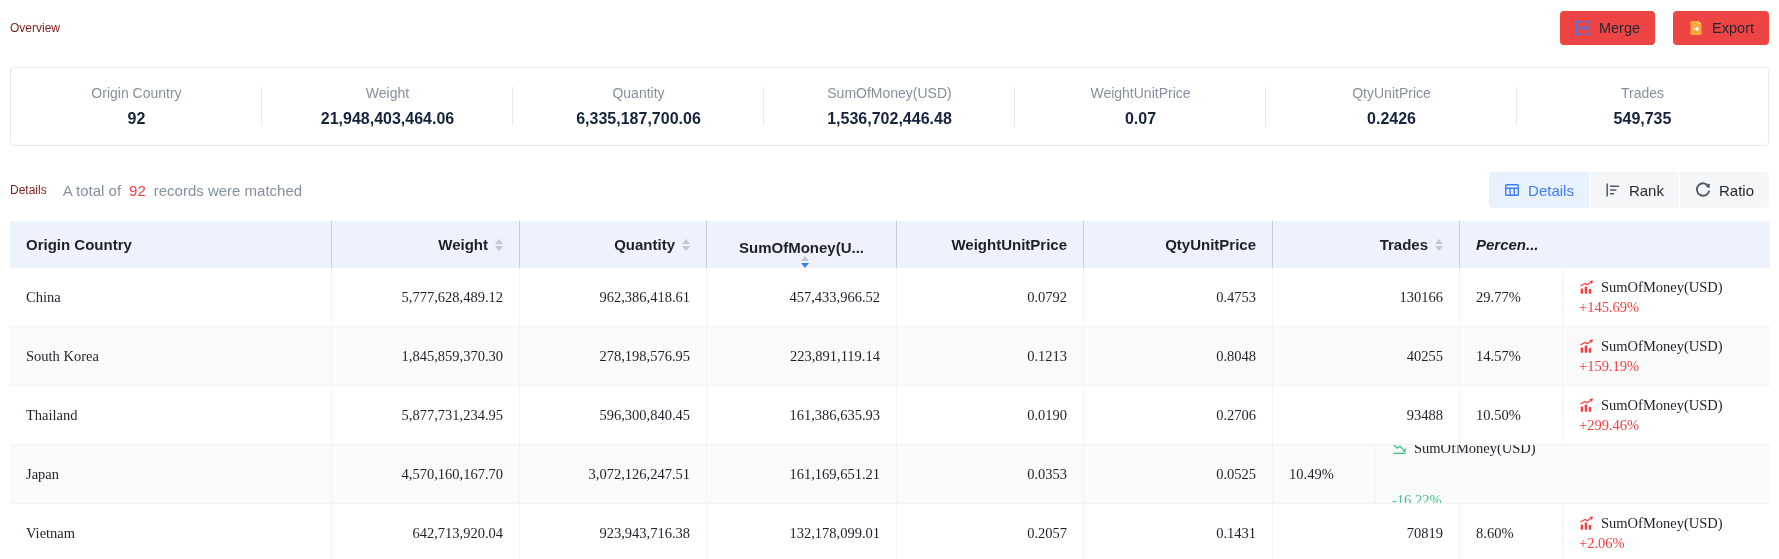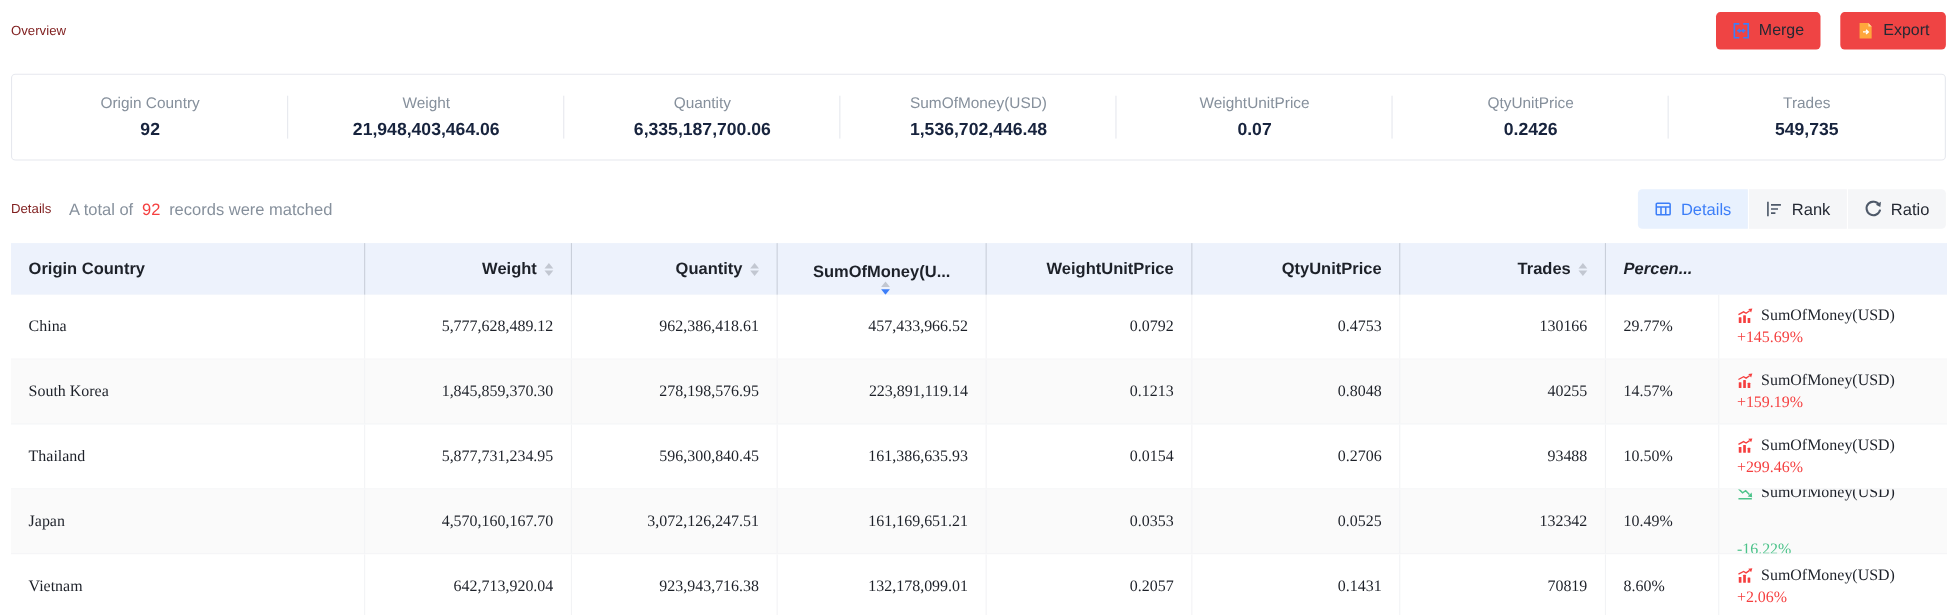--- a/index.html
+++ b/index.html
@@ -279,21 +279,21 @@
               <span>SumOfMoney(USD)</span>
             </div>
             <div class="cmp-change up">+159.19%</div>
           </div>
         </div>
         <div class="tr">
           <div class="td" style="width: 322px;">Thailand</div>
           <div class="td right" style="width: 188px;">5,877,731,234.95</div>
           <div class="td right" style="width: 187px;">596,300,840.45</div>
           <div class="td right" style="width: 190px;">161,386,635.93</div>
-          <div class="td right" style="width: 187px;">0.0154</div>
+          <div class="td right" style="width: 187px;">0.0190</div>
           <div class="td right" style="width: 189px;">0.2706</div>
           <div class="td right" style="width: 187px;">93488</div>
           <div class="td" style="width: 103px;">10.50%</div>
           <div class="td cmp" style="width: 207px;">
             <div class="cmp-line1">
               <span class="cmp-icon">
                 <svg viewBox="0 0 16 16" width="15" height="15">
                   <g fill="#f53f3f">
                     <rect x="1.8" y="9" width="2.6" height="5.6" rx="0.5"></rect>
                     <rect x="6.1" y="7" width="2.6" height="7.6" rx="0.5"></rect>
@@ -308,21 +308,20 @@
             <div class="cmp-change up">+299.46%</div>
           </div>
         </div>
         <div class="tr">
           <div class="td" style="width: 322px;">Japan</div>
           <div class="td right" style="width: 188px;">4,570,160,167.70</div>
           <div class="td right" style="width: 187px;">3,072,126,247.51</div>
           <div class="td right" style="width: 190px;">161,169,651.21</div>
           <div class="td right" style="width: 187px;">0.0353</div>
           <div class="td right" style="width: 189px;">0.0525</div>
-          <div class="td right" style="width: 187px;">132342</div>
           <div class="td" style="width: 103px;">10.49%</div>
           <div class="td cmp" style="width: 207px;">
             <div class="cmp-line1">
               <span class="cmp-icon">
                 <svg viewBox="0 0 16 16" width="15" height="15">
                   <path d="M1.5 3.5l4 4 3-2 3.6 3.6" fill="none" stroke="#4cc38a" stroke-width="1.4"></path>
                   <path d="M14.3 7.2l.5 4.6-4.4-.7z" fill="#4cc38a"></path>
                   <path d="M1.5 13.2h13" stroke="#4cc38a" stroke-width="1.5"></path>
                 </svg>
               </span>

